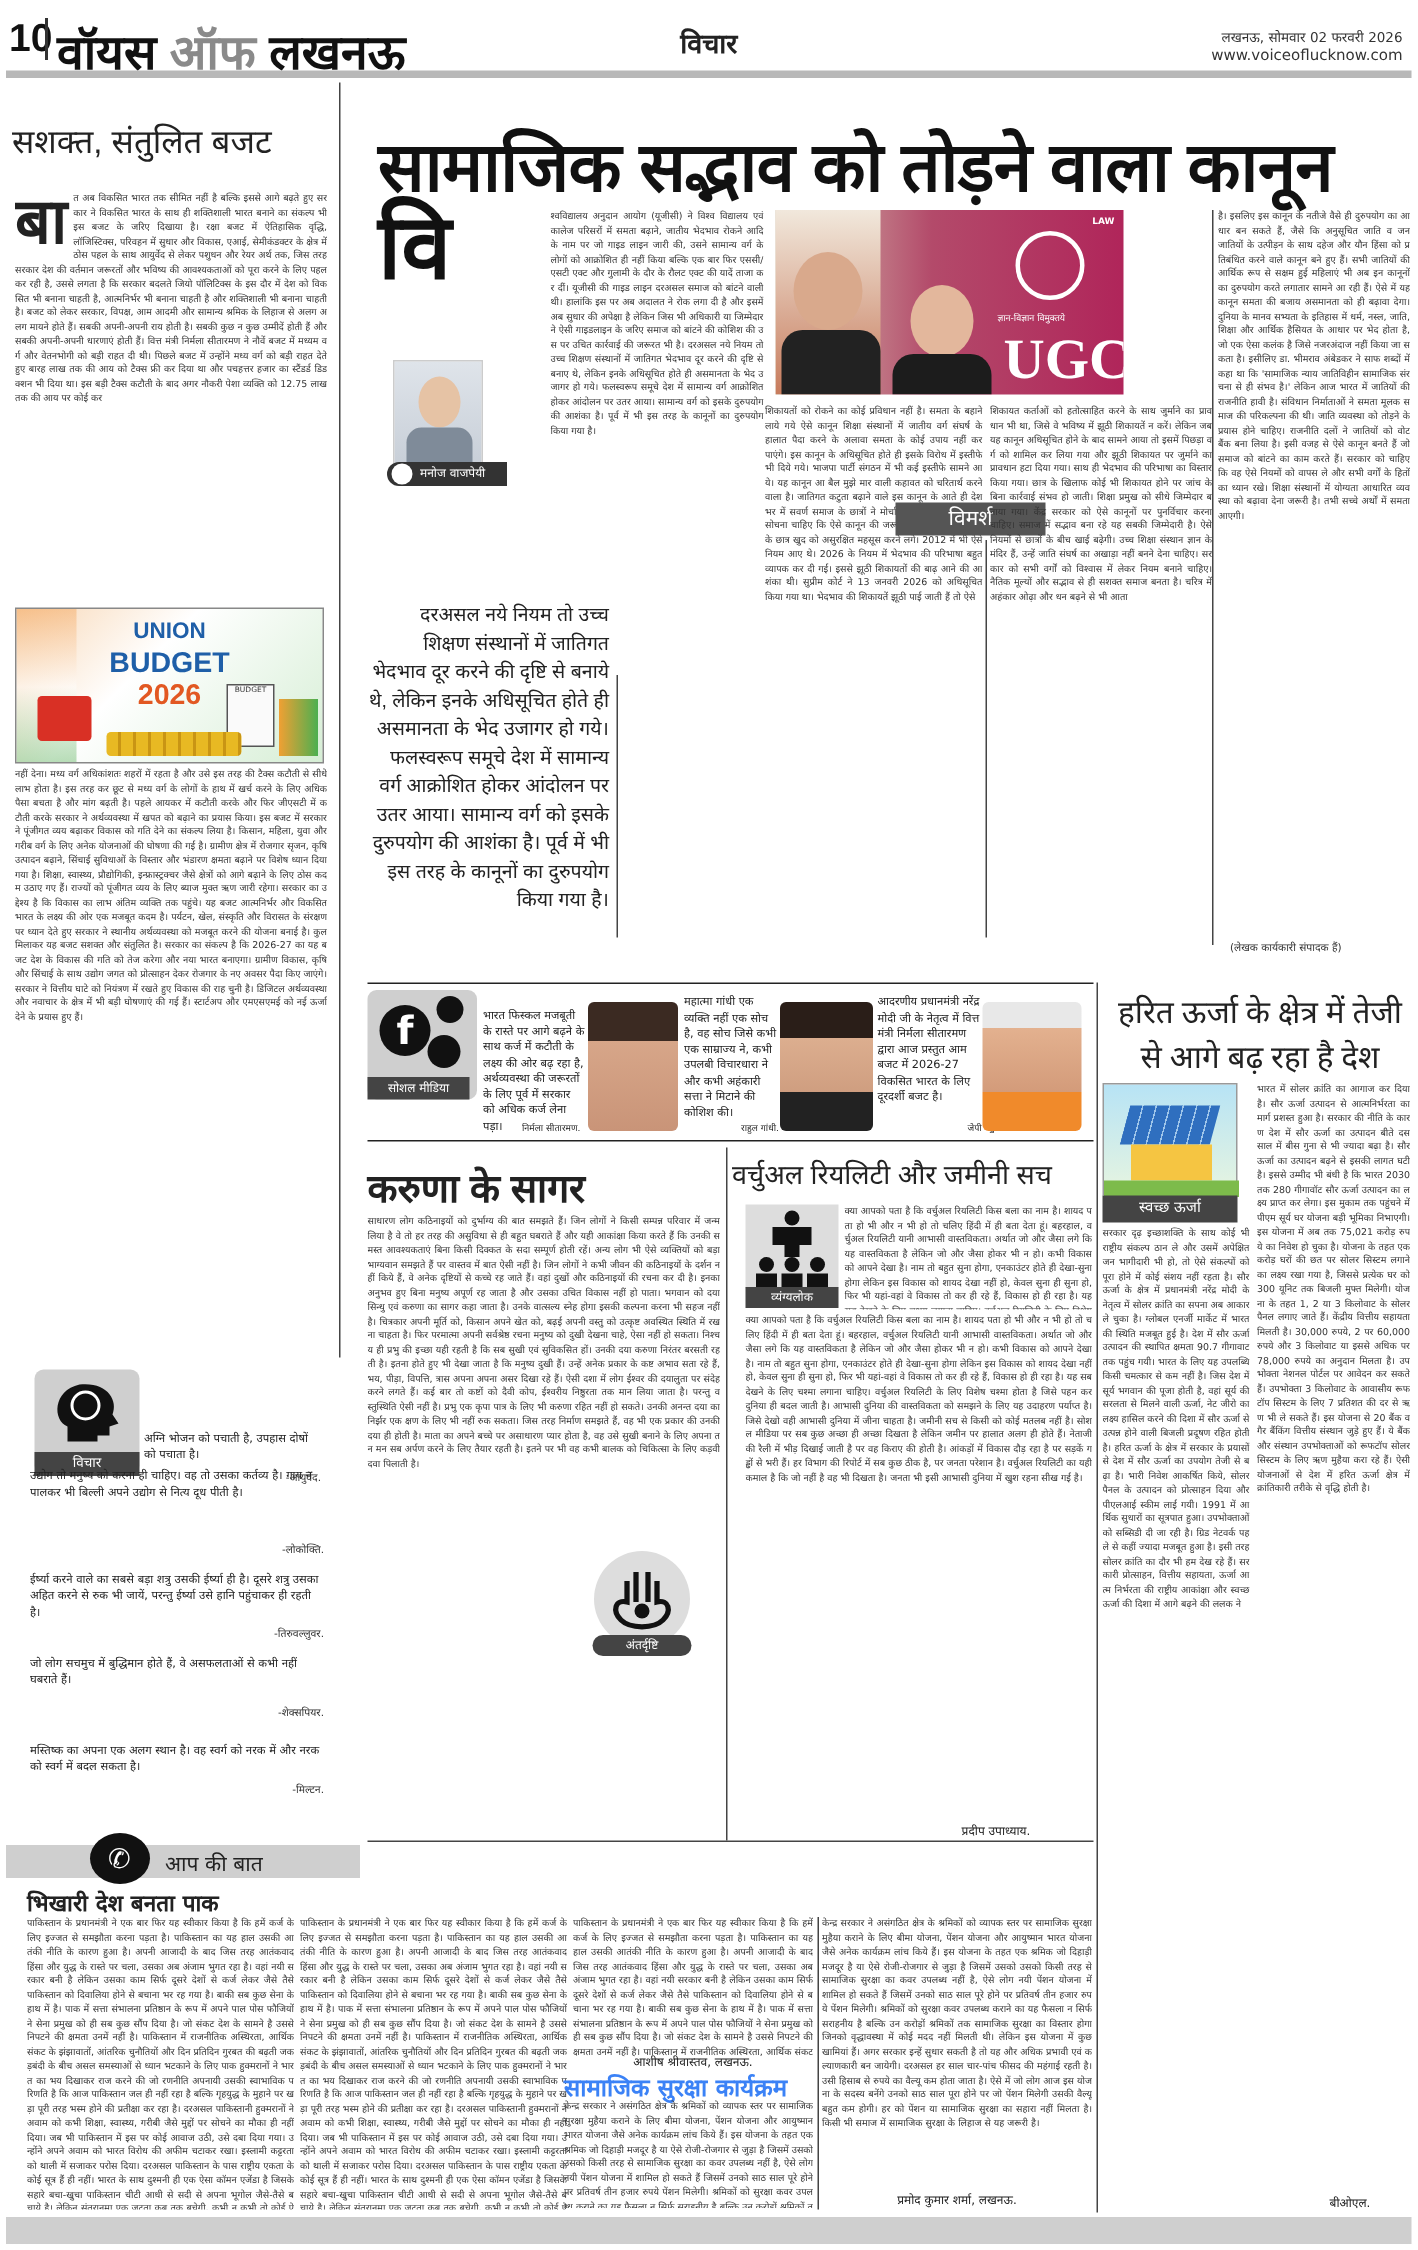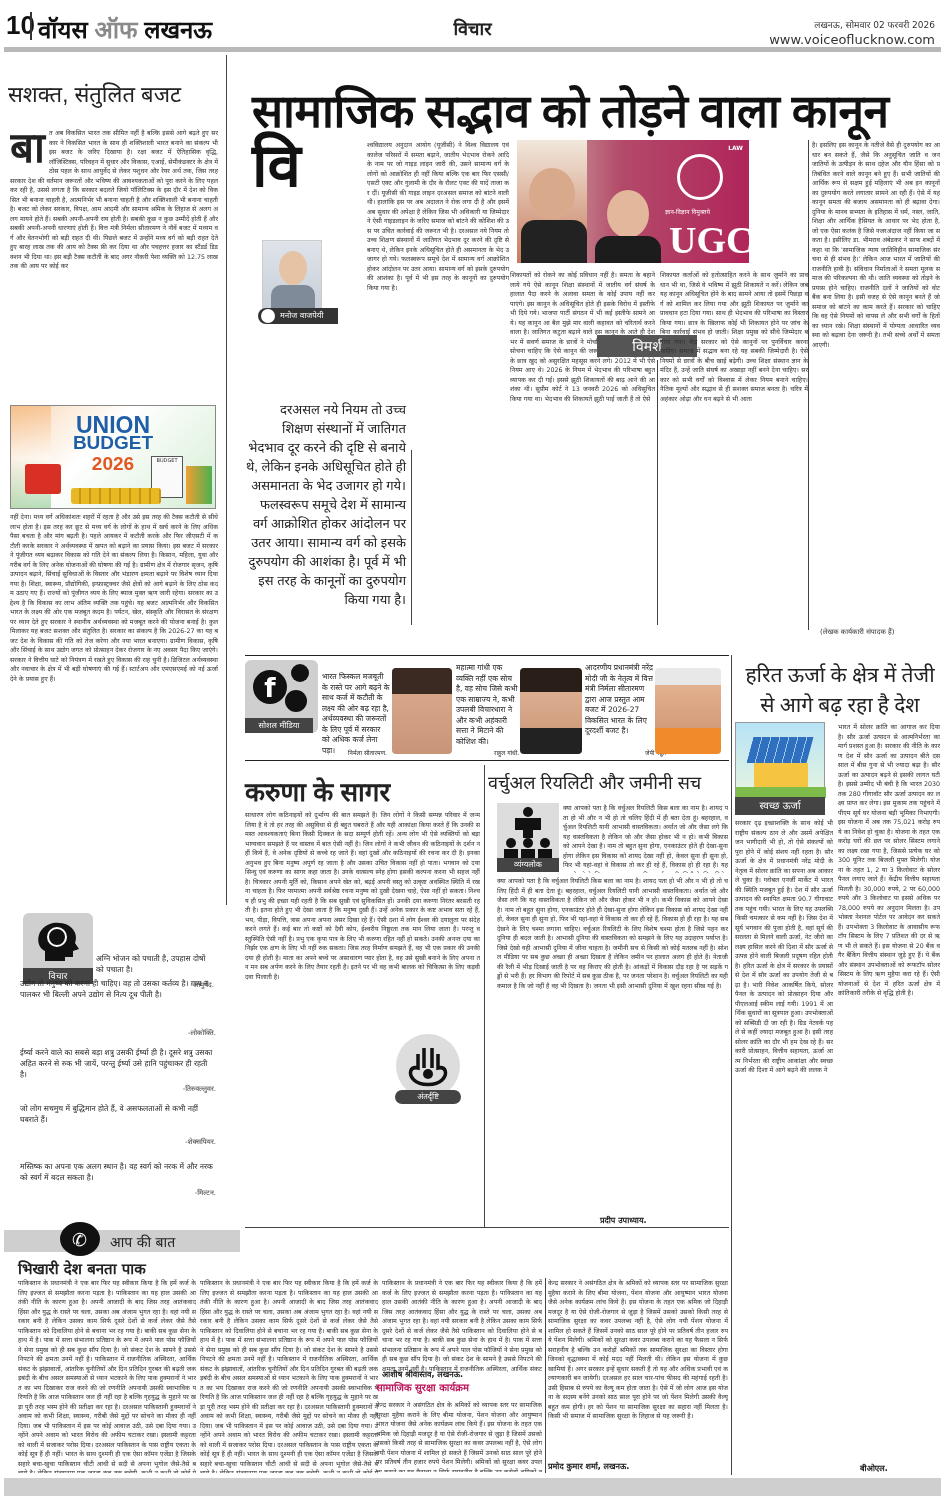--- a/index.html
+++ b/index.html
@@ -5,25 +5,25 @@
 *{box-sizing:border-box;margin:0;padding:0}
 html,body{width:945px;height:1500px;background:#fff;overflow:hidden}
 body{font-family:"DejaVu Sans","Liberation Sans",sans-serif;color:#222;position:relative}
 .abs{position:absolute}
 .txt{font-size:6.3px;line-height:9.5px;color:#333;text-align:justify;word-break:break-all;overflow:hidden}
 .sep-v{position:absolute;width:1px;background:#444}
 .sep-h{position:absolute;height:1px;background:#444}
 
 .mast-num{left:6px;top:10px;font-size:26px;font-weight:bold;color:#111;font-family:"Liberation Sans",sans-serif}
 .mast-bar{left:30px;top:12px;width:2px;height:28px;background:#333}
-.mast-title{left:38px;top:12px;font-size:24px;font-weight:bold;color:#111;font-family:"Liberation Sans",sans-serif;white-space:nowrap}
+.mast-title{left:38px;top:12px;font-size:32px;font-weight:bold;color:#111;font-family:"Liberation Sans",sans-serif;white-space:nowrap}
 .mast-title .gray{color:#8a8a8a}
 .mast-sec{left:0;width:945px;top:16px;text-align:center;font-size:18px;font-weight:bold;color:#222}
 .mast-date{right:10px;top:18px;font-size:9px;color:#333;text-align:left}
-.mast-url{right:10px;top:32px;font-size:13px;color:#333;text-align:right}
+.mast-url{right:10px;top:32px;font-size:10px;color:#333;text-align:right}
 .rule-top{left:4px;top:47px;width:937px;height:5px;background:#b8b8b8}
 
 .left-head{left:8px;top:78px;font-size:22px;color:#222;font-family:"Liberation Sans",sans-serif;white-space:nowrap}
 .dropcap{font-size:42px;line-height:40px;font-weight:bold;float:left;margin:0 4px 0 0;color:#222}
 .budget-img{left:10px;top:405px;width:206px;height:104px;border:1px solid #888;background:linear-gradient(135deg,#f8d7b5 0%,#fff 40%,#d6eed5 100%);overflow:hidden}
 .budget-img .u{position:absolute;left:0;width:100%;text-align:center;font-weight:bold;font-family:"Liberation Sans",sans-serif}
 
 .main-head{left:252px;top:78px;font-size:46px;font-weight:bold;color:#111;white-space:nowrap;font-family:"Liberation Sans",sans-serif;letter-spacing:-0.5px}
 .dropcap2{left:252px;top:135px;font-size:60px;font-weight:bold;line-height:60px;color:#111}
 .author-photo{left:262px;top:240px;width:60px;height:70px;background:linear-gradient(#dfe4ea,#c8cfd8);border:1px solid #ccc}
@@ -50,23 +50,23 @@
 .antar-lbl{left:395px;top:1090px;width:66px;height:14px;background:#444;color:#fff;font-size:8px;text-align:center;line-height:14px;border-radius:7px}
 
 .vichar-box{left:23px;top:913px;width:70px;height:70px;background:#cfcfcf;border-radius:6px}
 .vichar-lbl{left:23px;top:968px;width:70px;height:16px;background:#444;color:#fff;font-size:9px;text-align:center;line-height:16px}
 .qtxt{font-size:7.6px;line-height:11px;color:#222}
 .qsrc{font-size:7px;color:#333;text-align:right}
 
 .aap-bar{left:4px;top:1230px;width:236px;height:22px;background:#cfcfcf}
 .aap-lbl{left:110px;top:1232px;font-size:14px;color:#222}
 .bhikh-head{left:18px;top:1258px;font-size:15px;font-weight:bold;color:#222;white-space:nowrap}
-.saam-head{left:376px;top:1380px;font-size:10px;font-weight:bold;color:#be185d;white-space:nowrap}
+.saam-head{left:376px;top:1380px;font-size:16px;font-weight:bold;color:#3b82f6;white-space:nowrap}
 .bottom-bar{left:4px;top:1478px;width:937px;height:18px;background:#cfcfcf}
-.sig{font-size:8px;font-weight:bold;color:#222;text-align:left}
+.sig{font-size:8px;font-weight:normal;color:#222;text-align:center}
 </style>
 </head>
 <body>
 
 <div class="abs mast-num">10</div>
 <div class="abs mast-bar"></div>
 <div class="abs mast-title">
   <span>वॉयस</span>
   <span class="gray">ऑफ</span>
   <span>लखनऊ</span>
@@ -78,21 +78,21 @@
 
 <div class="abs left-head">सशक्त, संतुलित बजट</div>
 <div class="sep-v" style="left:226px;top:55px;height:850px"></div>
 <div class="abs txt" style="left:10px;top:128px;width:208px;height:272px">
   <span class="dropcap">बा</span>
   <span>त अब विकसित भारत तक सीमित नहीं है बल्कि इससे आगे बढ़ते हुए सरकार ने विकसित भारत के साथ ही शक्तिशाली भारत बनाने का संकल्प भी इस बजट के जरिए दिखाया है।</span>
   <span>रक्षा बजट में ऐतिहासिक वृद्धि, लॉजिस्टिक्स, परिवहन में सुधार और विकास, एआई, सेमीकंडक्टर के क्षेत्र में ठोस पहल के साथ आयुर्वेद से लेकर पशुधन और रेयर अर्थ तक, जिस तरह सरकार देश की वर्तमान जरूरतों और भविष्य की आवश्यकताओं को पूरा करने के लिए पहल कर रही है, उससे लगता है कि सरकार बदलते जियो पॉलिटिक्स के इस दौर में देश को विकसित भी बनाना चाहती है, आत्मनिर्भर भी बनाना चाहती है और शक्तिशाली भी बनाना चाहती है। बजट को लेकर सरकार, विपक्ष, आम आदमी और सामान्य श्रमिक के लिहाज से अलग अलग मायने होते हैं। सबकी अपनी-अपनी राय होती है। सबकी कुछ न कुछ उम्मीदें होती हैं और सबकी अपनी-अपनी धारणाएं होती हैं। वित्त मंत्री निर्मला सीतारमण ने नौवें बजट में मध्यम वर्ग और वेतनभोगी को बड़ी राहत दी थी। पिछले बजट में उन्होंने मध्य वर्ग को बड़ी राहत देते हुए बारह लाख तक की आय को टैक्स फ्री कर दिया था और पचहत्तर हजार का स्टैंडर्ड डिडक्शन भी दिया था। इस बड़ी टैक्स कटौती के बाद अगर नौकरी पेशा व्यक्ति को 12.75 लाख तक की आय पर कोई कर</span>
 </div>
 <div class="abs budget-img">
   <div style="position:absolute;left:0;top:0;width:40px;height:104px;background:linear-gradient(#f39c4a,#fff,#4aa84a);opacity:.4"></div>
-  <div class="u" style="top:6px;font-size:23px;color:#1f5fa8">UNION</div>
+  <div class="u" style="top:6px;font-size:15px;color:#1f5fa8">UNION</div>
   <div class="u" style="top:26px;font-size:19px;color:#1f5fa8">BUDGET</div>
   <div class="u" style="top:47px;font-size:19px;color:#e25822">2026</div>
   <div style="position:absolute;left:14px;top:58px;width:36px;height:30px;background:#d93025;border-radius:3px"></div>
   <div style="position:absolute;left:140px;top:50px;width:32px;height:42px;background:#fafafa;border:1px solid #555;font-size:5px;text-align:center;color:#333"><span>BUDGET</span></div>
   <div style="position:absolute;left:60px;top:82px;width:90px;height:16px;background:repeating-linear-gradient(90deg,#e8b923 0 8px,#c99514 8px 10px);border-radius:3px"></div>
   <div style="position:absolute;left:175px;top:60px;width:26px;height:38px;background:linear-gradient(90deg,#f0a033,#4caf50)"></div>
 </div>
 <div class="abs txt" style="left:10px;top:512px;width:208px;height:390px">नहीं देना। मध्य वर्ग अधिकांशतः शहरों में रहता है और उसे इस तरह की टैक्स कटौती से सीधे लाभ होता है। इस तरह कर छूट से मध्य वर्ग के लोगों के हाथ में खर्च करने के लिए अधिक पैसा बचता है और मांग बढ़ती है। पहले आयकर में कटौती करके और फिर जीएसटी में कटौती करके सरकार ने अर्थव्यवस्था में खपत को बढ़ाने का प्रयास किया। इस बजट में सरकार ने पूंजीगत व्यय बढ़ाकर विकास को गति देने का संकल्प लिया है। किसान, महिला, युवा और गरीब वर्ग के लिए अनेक योजनाओं की घोषणा की गई है। ग्रामीण क्षेत्र में रोजगार सृजन, कृषि उत्पादन बढ़ाने, सिंचाई सुविधाओं के विस्तार और भंडारण क्षमता बढ़ाने पर विशेष ध्यान दिया गया है। शिक्षा, स्वास्थ्य, प्रौद्योगिकी, इन्फ्रास्ट्रक्चर जैसे क्षेत्रों को आगे बढ़ाने के लिए ठोस कदम उठाए गए हैं। राज्यों को पूंजीगत व्यय के लिए ब्याज मुक्त ऋण जारी रहेगा। सरकार का उद्देश्य है कि विकास का लाभ अंतिम व्यक्ति तक पहुंचे। यह बजट आत्मनिर्भर और विकसित भारत के लक्ष्य की ओर एक मजबूत कदम है। पर्यटन, खेल, संस्कृति और विरासत के संरक्षण पर ध्यान देते हुए सरकार ने स्थानीय अर्थव्यवस्था को मजबूत करने की योजना बनाई है। कुल मिलाकर यह बजट सशक्त और संतुलित है। सरकार का संकल्प है कि 2026-27 का यह बजट देश के विकास की गति को तेज करेगा और नया भारत बनाएगा। ग्रामीण विकास, कृषि और सिंचाई के साथ उद्योग जगत को प्रोत्साहन देकर रोजगार के नए अवसर पैदा किए जाएंगे। सरकार ने वित्तीय घाटे को नियंत्रण में रखते हुए विकास की राह चुनी है। डिजिटल अर्थव्यवस्था और नवाचार के क्षेत्र में भी बड़ी घोषणाएं की गई हैं। स्टार्टअप और एमएसएमई को नई ऊर्जा देने के प्रयास हुए हैं।</div>
 
 <div class="abs vichar-box">

